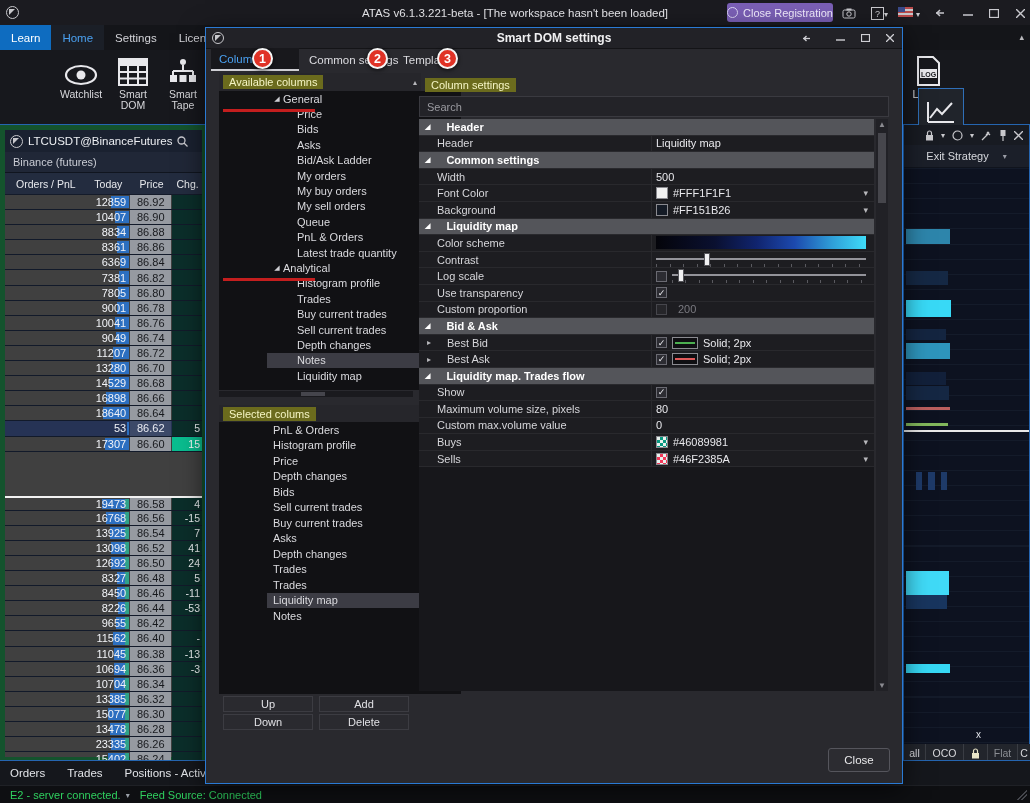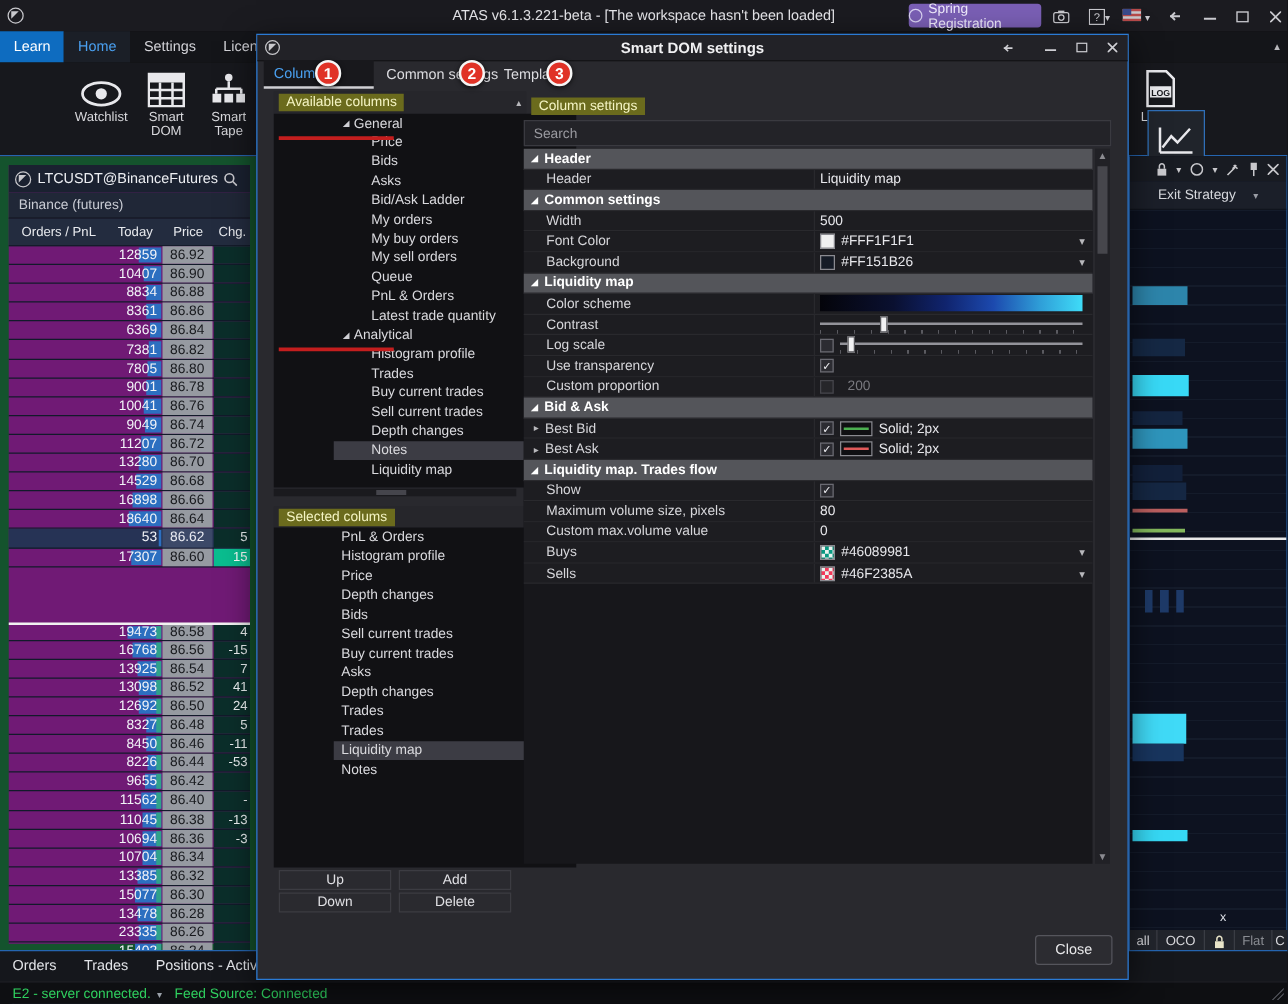--- a/index.html
+++ b/index.html
@@ -24,22 +24,22 @@
   .rtab.learn{background:#0e6cc0;color:#fff;}
   .rtab.active{background:#1b1f27;color:#4aa0f0;}
   #ribbon-body{left:0;top:50px;width:1030px;height:74px;background:#17181d;border-bottom:1px solid #2565b0;}
   .ribbon-item{position:absolute;top:2px;width:50px;height:70px;display:flex;flex-direction:column;
     align-items:center;justify-content:flex-start;gap:3px;}
   .ribbon-item .ric{height:34px;display:flex;align-items:flex-end;}
   .ribbon-item .rlb{font-size:10.5px;line-height:11px;color:#d8d8dc;text-align:center;white-space:pre-line;}
   .statbox{border:1px solid #2f6fb8;background:#20242b;padding:2px 6px;}
 
   
-  #dom-panel{left:0;top:125px;width:207px;height:637px;background:#701a75;
-    border:7px solid #14532d;box-sizing:border-box;}
+  #dom-panel{left:0;top:125px;width:207px;height:637px;background:#404040;
+    border:5px solid #14532d;box-sizing:border-box;}
   #dom-head{height:22px;background:#1a2130;display:flex;align-items:center;gap:5px;padding:0 5px;
     font-size:11.5px;color:#eceef2;}
   #dom-market{height:20px;background:#202737;display:flex;align-items:center;padding:0 8px;
     font-size:11px;color:#c9ccd4;border-bottom:1px solid #10151f;}
   #dom-colhead{height:21px;background:#232c3f;display:flex;font-size:10.5px;color:#e8eaee;
     align-items:center;border-bottom:1px solid #141b2a;}
   .ch{text-align:center;}
   #dom-rows{position:relative;}
   .dom-row{height:15.1px;display:flex;position:relative;border-bottom:1px solid #121a2a;box-sizing:border-box;}
   .dom-row .c-ord{width:85px;}
@@ -111,21 +111,21 @@
   .redline{position:absolute;height:3px;background:#c41e1e;z-index:2;}
   .hscroll{position:absolute;height:6px;background:#1a1a1e;}
   .hscroll .thumb{position:absolute;top:1px;height:4px;background:#45454c;}
   .lbtn{position:absolute;width:90px;height:16px;background:#2a2a2f;border:1px solid #3c3c42;
     font-size:11px;color:#e0e0e4;display:flex;align-items:center;justify-content:center;box-sizing:border-box;}
 
   #settings-wrap{position:absolute;left:213px;top:91px;width:455px;height:572px;background:#17171b;}
   .srow{display:flex;height:16.6px;background:#1d1d21;border-bottom:1px solid #29292d;box-sizing:border-box;
     font-size:11px;align-items:center;}
   .srow.section{background:#54555a;font-weight:bold;color:#fff;}
-  .srow .lab{width:232px;padding-left:18px;color:#d6d6da;box-sizing:border-box;display:flex;align-items:center;gap:5px;}
+  .srow .lab{width:232px;padding-left:18px;color:#d6d6da;box-sizing:border-box;display:flex;align-items:center;gap:16px;}
   .srow.section .lab{width:auto;color:#fff;padding-left:6px;}
   .srow .val{flex:1;display:flex;align-items:center;gap:5px;border-left:1px solid #29292d;
     height:100%;padding-left:4px;position:relative;box-sizing:border-box;color:#e8e8ec;}
   .cb{width:11px;height:11px;background:#2c2c32;border:1px solid #6a6a72;display:flex;align-items:center;
     justify-content:center;font-size:9px;color:#ececf0;box-sizing:border-box;}
   .cb.off{color:transparent;}
   .cb.gray{border-color:#46464c;background:#26262a;}
   .swatch{width:12px;height:12px;border:1px solid #8a8a90;box-sizing:border-box;}
   .lineSw{width:26px;height:12px;background:#0f0f12;border:1px solid #8a8a90;position:relative;box-sizing:border-box;}
   .lineSw i{position:absolute;left:2px;right:2px;top:4px;height:2px;}
@@ -150,21 +150,21 @@
     border-left:6px solid #c8c8cc;border-bottom:6px solid transparent;}
 </style>
 </head>
 <body>
 
 <div class="abs" id="titlebar">
   <div style="margin-left:6px" class="logo-circle"></div>
   <div id="main-title">ATAS v6.1.3.221-beta - [The workspace hasn't been loaded]</div>
   <div id="spring-btn">
     <span class="ring"></span>
-    <span>Spring Registration</span>
+    <span>Close Registration</span>
   </div>
   <div class="abs tb-btn" style="left:838px;top:4px">
     <svg width="14" height="11">
         <rect x="1" y="2" width="12" height="8" rx="1.5" fill="none" stroke="#c9c9ce"></rect>
         <circle cx="7" cy="6" r="2.2" fill="none" stroke="#c9c9ce"></circle>
         <rect x="4.5" y="0.5" width="5" height="2" fill="#c9c9ce"></rect>
       </svg>
   </div>
   <div class="abs tb-btn" style="left:866px;top:4px">
     <svg width="13" height="13">

